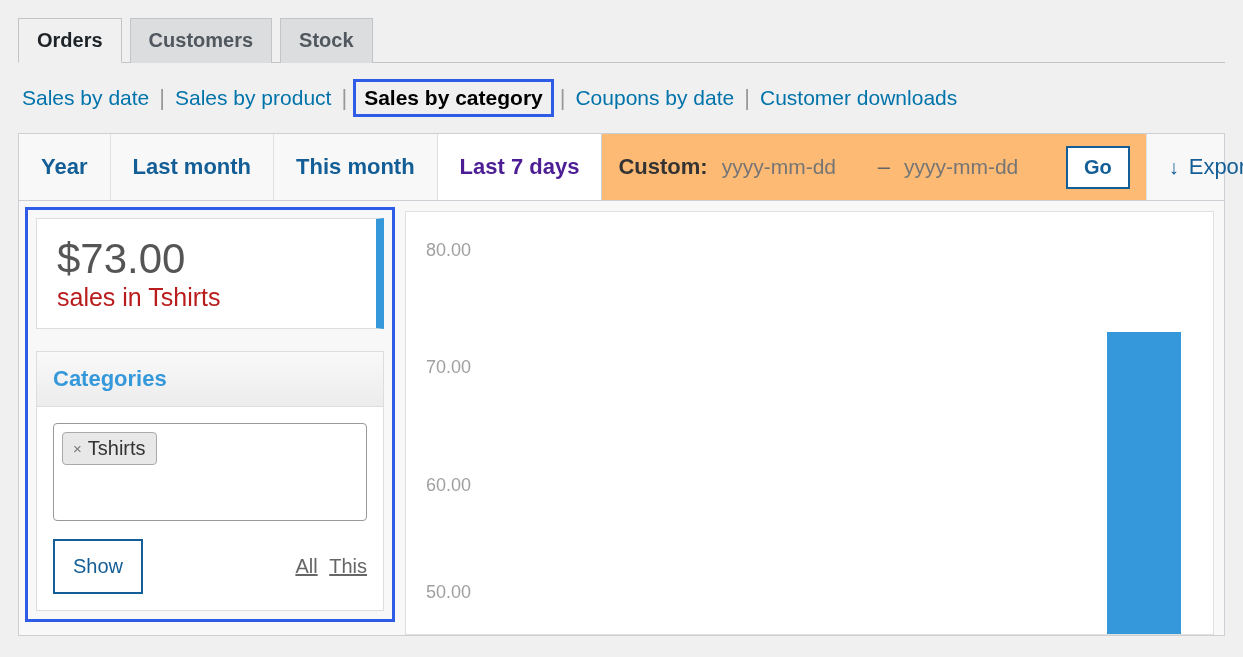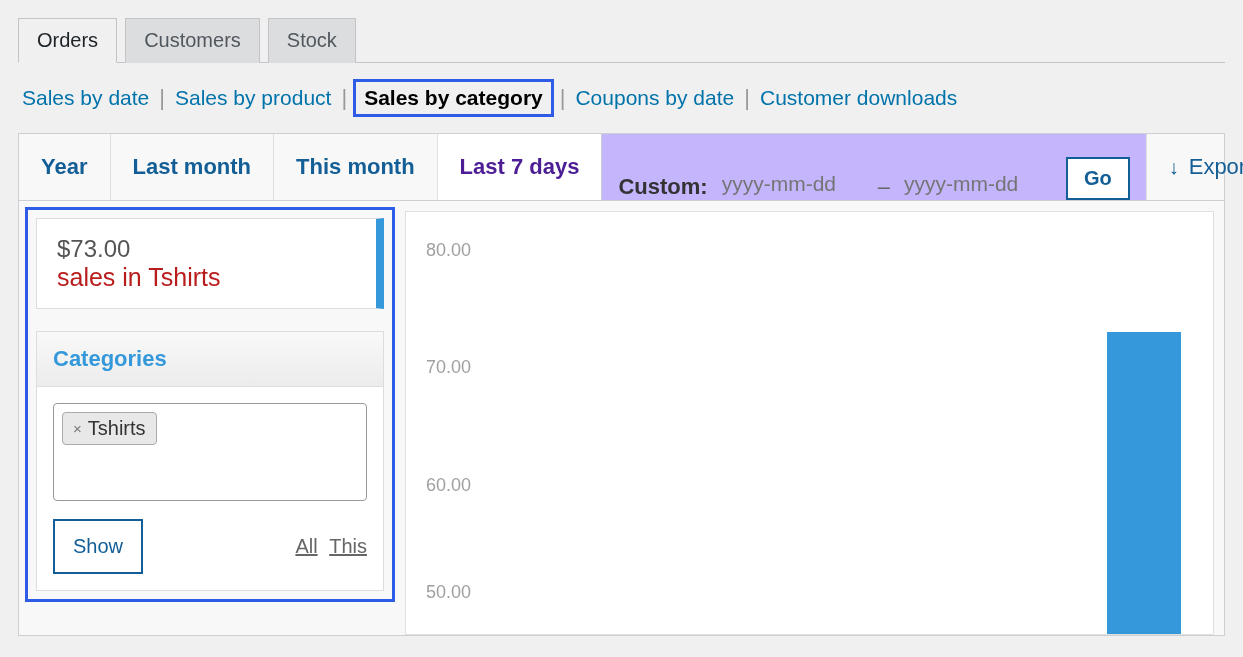--- a/index.html
+++ b/index.html
@@ -17,21 +17,21 @@
     padding-top: 18px;
     display: flex;
     flex-wrap: wrap;
   }
   .nav-tab {
     border: 1px solid #c3c4c7;
     border-bottom: none;
     background: #dcddde;
     color: #50575e;
     font-size: 20px;
-    font-weight: 400;
+    font-weight: 700;
     padding: 10px 18px;
     margin-right: 8px;
     margin-bottom: -1px;
     cursor: pointer;
   }
   .nav-tab.active {
     background: #f0f0f1;
     border-bottom: 1px solid #f0f0f1;
     color: #1d2327;
   }
@@ -87,25 +87,25 @@
   }
   .period-tab.active {
     background: #ffffff;
     color: #4c1d95;
     font-weight: 700;
     border-right: 1px solid #ccd0d4;
   }
   .custom-cell {
     flex: 1;
     display: flex;
-    align-items: flex-end;
+    align-items: center;
     padding: 0 16px;
     font-size: 22px;
     color: #333;
-    background: #c4b5fd;
+    background: #fdba74;
     border-right: 1px solid #e0e0e0;
   }
   .custom-cell .label { font-weight: 700; margin-right: 10px; }
   .custom-cell input[type="text"] {
     border: none;
     background: transparent;
     font-size: 21px;
     color: #666;
     width: 150px;
     padding: 4px;
@@ -148,21 +148,21 @@
   }
 
   .stat-card {
     background: #fff;
     border: 1px solid #ddd;
     border-right: 8px solid #3498db;
     padding: 16px 20px;
     margin-bottom: 22px;
   }
   .stat-value {
-    font-size: 24px;
+    font-size: 42px;
     color: #555;
   }
   .stat-desc {
     font-size: 25px;
     color: #b91c1c;
   }
 
   .cat-panel {
     border: 1px solid #ddd;
     background: #fff;

